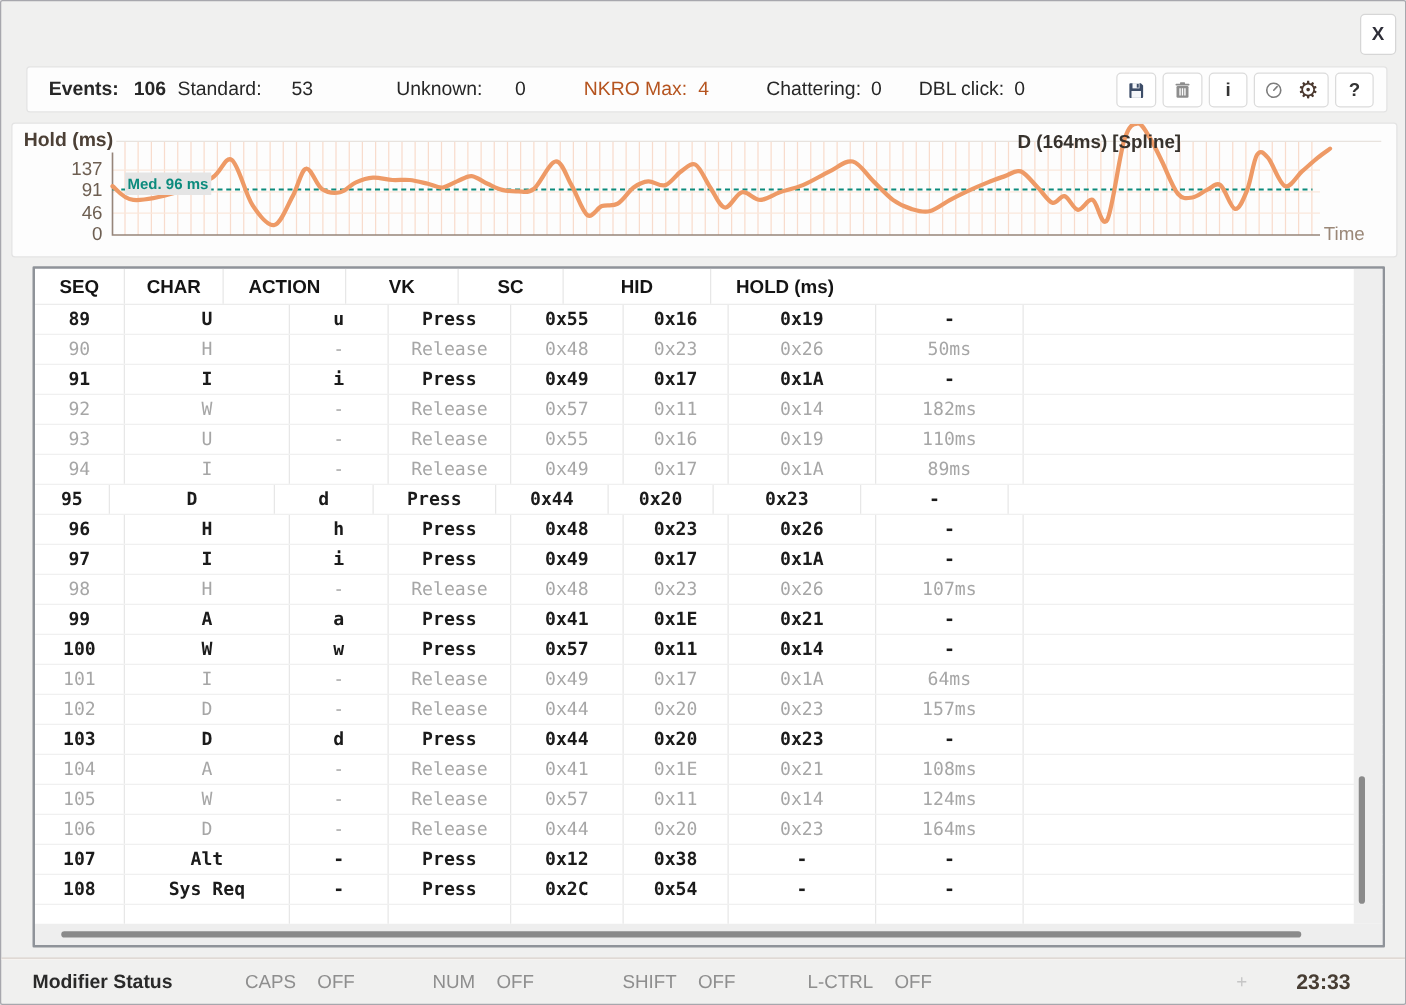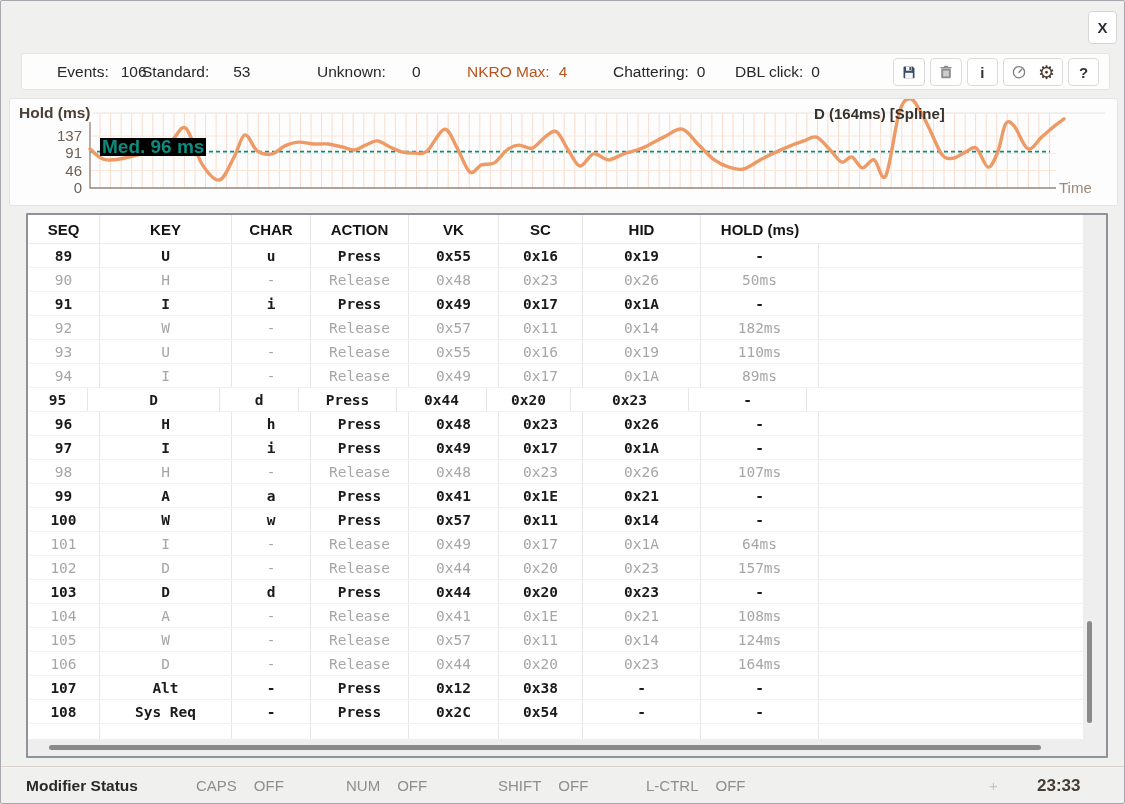--- a/index.html
+++ b/index.html
@@ -22,21 +22,21 @@
         display:flex;align-items:center;justify-content:center;gap:11px;padding:0 7px;box-sizing:border-box;
         font-size:15px;font-weight:bold;color:#333;}
   .tbtn svg{display:block;}
   .gear-glyph{font-family:"DejaVu Sans",sans-serif;font-size:19px;font-weight:normal;color:#4a382e;line-height:1;}
 
   
   #chart-card{left:8px;top:97px;width:1109px;height:108px;overflow:hidden;}
   #chart-svg{position:absolute;left:0;top:0;}
   .chart-label{position:absolute;white-space:nowrap;}
   #hold-label{left:6px;top:5px;font-size:15.5px;font-weight:bold;color:#4c4036;background:#fdfdfd;padding:0 3px;}
-  #med-label{left:90px;top:39px;height:18px;line-height:18px;font-size:19px;font-weight:bold;color:#0c8b7d;background:#000000;padding:0 2px;}
+  #med-label{left:90px;top:39px;height:18px;line-height:18px;font-size:12px;font-weight:bold;color:#0c8b7d;background:#e5e5e5;padding:0 2px;}
   #d-label{left:804px;top:6px;font-size:15px;font-weight:bold;color:#37322d;}
   #time-label{left:1049px;top:80px;font-size:15px;color:#9b8878;}
   .ytick{position:absolute;left:30px;width:42px;text-align:right;font-size:15px;color:#6e5f52;}
 
   
   #table-panel{position:absolute;left:25px;top:212px;width:1082px;height:545px;background:#fff;
                border:2px solid #8f9399;box-sizing:border-box;border-radius:1px;}
   #table-inner{position:relative;width:1078px;height:541px;overflow:hidden;}
   .trow{display:flex;height:24px;line-height:24px;border-bottom:1px solid #f0f0f0;box-sizing:border-box;}
   .trow.hdr{height:29px;line-height:29px;border-bottom:1px solid #ececec;}
@@ -64,21 +64,21 @@
 </style>
 </head>
 <body>
 
 <div id="stage">
 
   <div id="close-btn">X</div>
 
   <div class="card" id="stats-card">
     <div id="stats-items">
-        <div class="stat" style="left: 35px;">
+        <div class="stat" style="left: 17px; font-weight: bold;">
           <span class="l">Events:</span>
           <span class="v" style="margin-left: 12px;">106</span>
         </div>
         <div class="stat" style="left: 120px;">
           <span class="l">Standard:</span>
           <span class="v" style="margin-left: 24px;">53</span>
         </div>
         <div class="stat" style="left: 295px;">
           <span class="l">Unknown:</span>
           <span class="v" style="margin-left: 26px;">0</span>
@@ -156,21 +156,20 @@
         <div class="ytick" style="top: 45.4599px;">91</div>
         <div class="ytick" style="top: 28px;">137</div>
       </div>
   </div>
 
   <div id="table-panel">
     <div id="table-inner">
       <div id="table-head">
           <div class="trow hdr">
             <div class="cell" style="width: 72px;">SEQ</div>
-            <div class="cell" style="width: 132px;">KEY</div>
             <div class="cell" style="width: 79px;">CHAR</div>
             <div class="cell" style="width: 98px;">ACTION</div>
             <div class="cell" style="width: 90px;">VK</div>
             <div class="cell" style="width: 84px;">SC</div>
             <div class="cell" style="width: 118px;">HID</div>
             <div class="cell" style="width: 118px;">HOLD (ms)</div>
           </div>
         </div>
       <div id="table-body">
           <div class="trow press">

